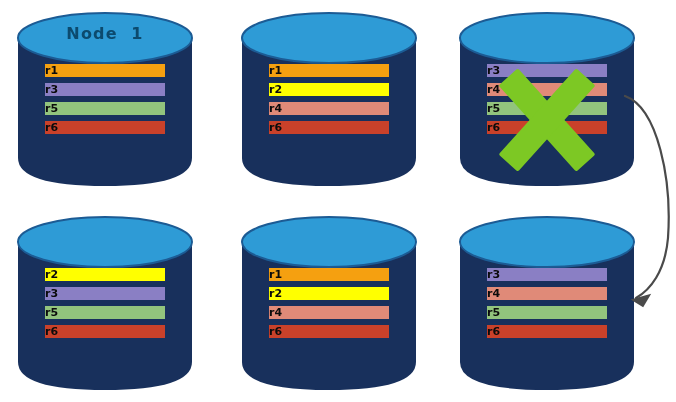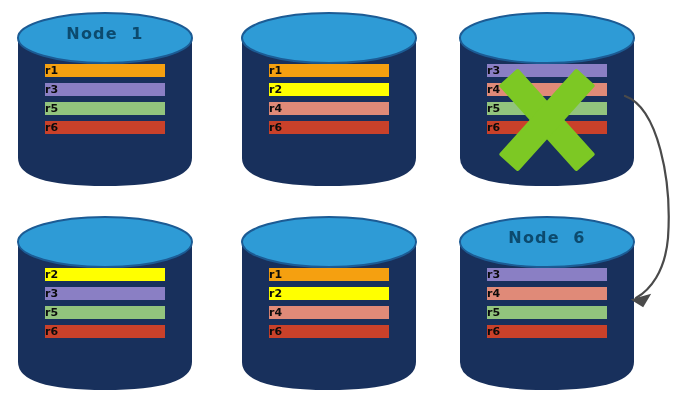--- a/index.html
+++ b/index.html
@@ -161,21 +161,20 @@
         <div class="row-bar" style="background: rgb(255, 255, 0);">r2</div>
         <div class="row-bar" style="background: rgb(224, 138, 120);">r4</div>
         <div class="row-bar" style="background: rgb(201, 65, 42);">r6</div>
       </div>
     </div>
     <div class="node" style="left: 452px; top: 212px;">
       <svg class="node-svg" viewBox="0 0 190 180">
         <path d="M 8 30 L 8 150 Q 8 178 95 178 Q 182 178 182 150 L 182 30 Z" fill="#18305C"></path>
         <ellipse cx="95" cy="30" rx="87" ry="25" fill="#2E9BD6" stroke="#1C5B94" stroke-width="2"></ellipse>
       </svg>
-      <div class="node-title">Node  6</div>
       <div class="rows">
         <div class="row-bar" style="background: rgb(138, 127, 196);">r3</div>
         <div class="row-bar" style="background: rgb(224, 138, 120);">r4</div>
         <div class="row-bar" style="background: rgb(146, 196, 125);">r5</div>
         <div class="row-bar" style="background: rgb(201, 65, 42);">r6</div>
       </div>
     </div>
     <svg class="arrow-layer" viewBox="0 0 676 402">
       <g>
         <path d="M 625 96 C 658 108 672 180 668 238 C 665 272 650 290 636 298" fill="none" stroke="#4A4A4A" stroke-width="2.2" stroke-linecap="round"></path>

